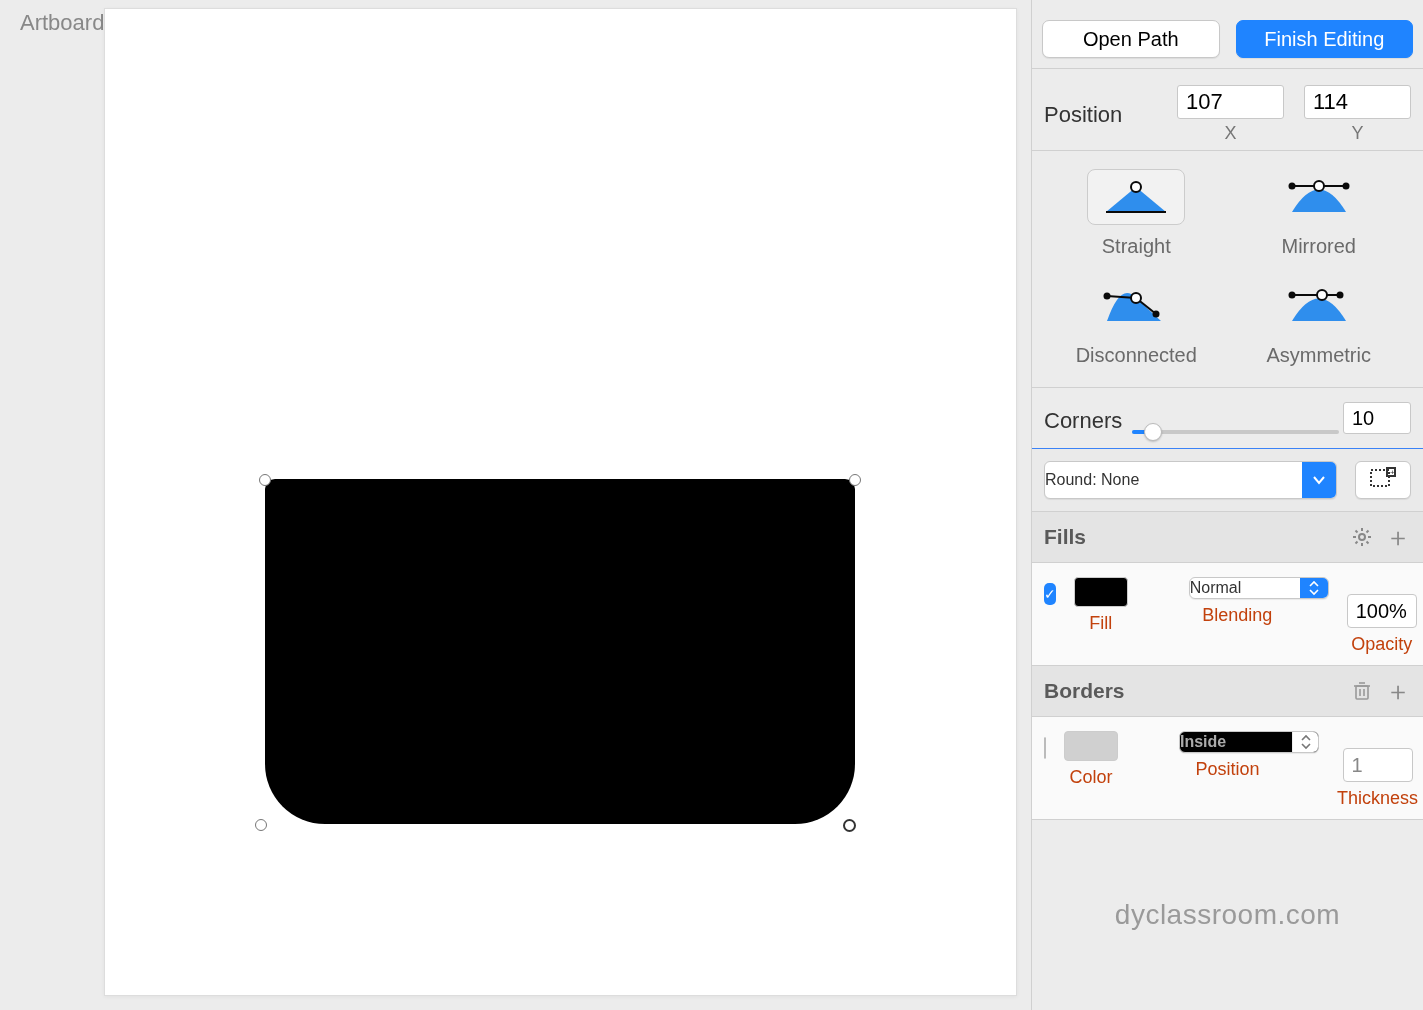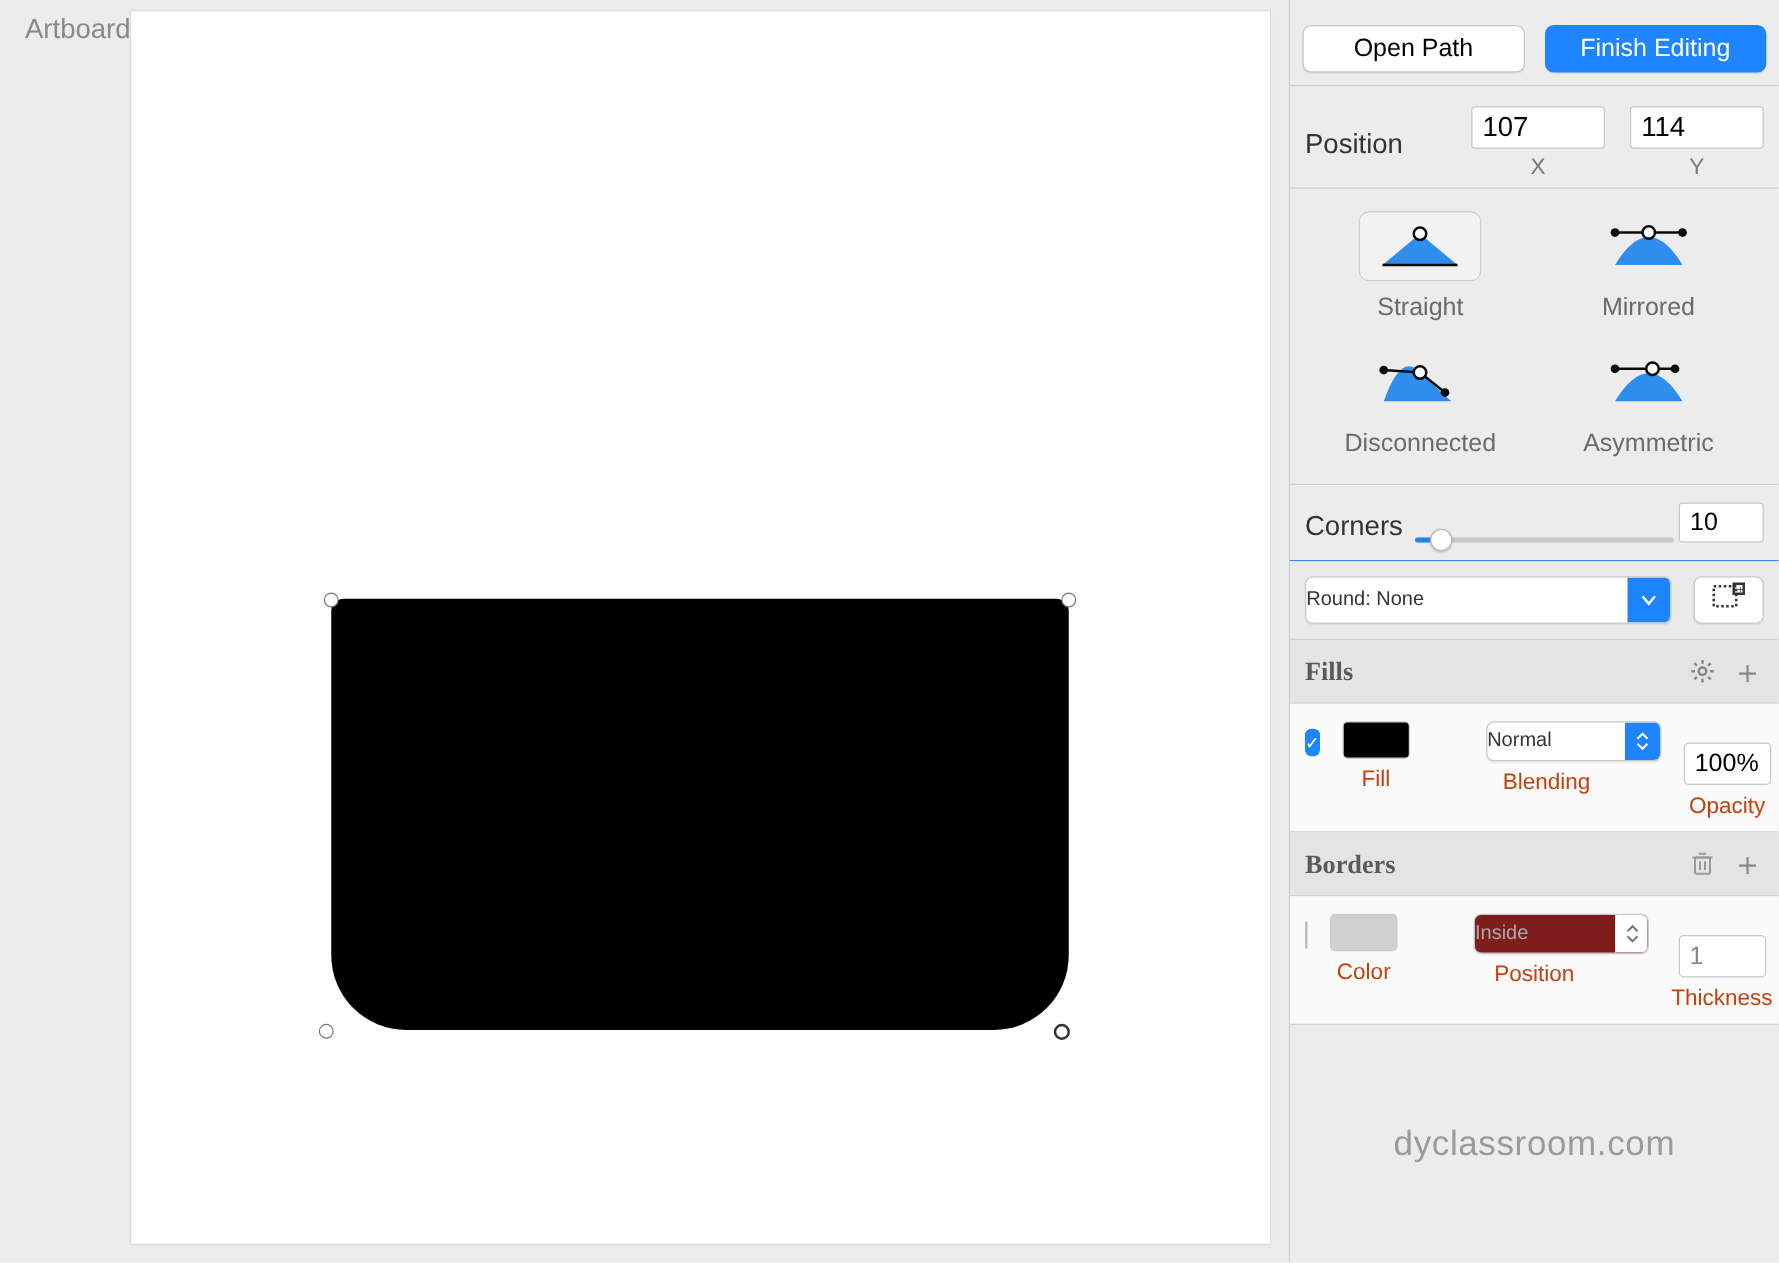--- a/index.html
+++ b/index.html
@@ -210,21 +210,21 @@
     border:1px solid #c8c8c8; border-radius:6px;
     display:flex; align-items:center; justify-content:center;
     cursor:pointer;
     box-shadow:0 1px 1px rgba(0,0,0,0.07);
   }
   .section-header {
     display:flex; align-items:center;
     padding: 12px 12px; background:#e4e4e4;
     border-bottom:1px solid #d0d0d0;
   }
-  .section-title { flex:1; font-size:21px; font-weight:600; color:#5a5a5a;font-family:Liberation Serif, serif; }
+  .section-title { flex:1; font-size:21px; font-weight:600; color:#5a5a5a; }
   .header-icon {
     width:26px; height:26px; color:#888;
     display:flex; align-items:center; justify-content:center;
     margin-left:10px; cursor:pointer; font-size:26px;
   }
   .fill-row {
     display:flex; align-items:flex-start; gap:18px;
     padding: 14px 12px 10px 12px; border-bottom:1px solid #d0d0d0;
     background:#fafafa;
   }
@@ -234,21 +234,21 @@
     display:flex; align-items:center; justify-content:center;
     font-size:14px; cursor:pointer; margin-top:6px;
   }
   .checkbox.checked { background:#1f84ff; color:#fff; }
   .checkbox.unchecked { background:#fff; border:1px solid #bbb; }
   .color-swatch {
     width:54px; height:30px; border:1px solid #ccc; border-radius:4px;
     background:#000; cursor:pointer;
   }
   .color-swatch.gray { background:#d0d0d0; }
-  .select.small { height:32px; width:140px; flex:none;margin-left:43px;}
+  .select.small { height:22px; width:140px; flex:none;margin-left:43px;}
   .input-sm {
     width:70px; height:34px; border:1px solid #c8c8c8;
     border-radius:4px; padding:0 8px; font-size:20px; background:#fff;margin-top:17px;
   }
   .col-label { font-size:18px; color:#c2410c; }
   .watermark {
     flex:1; display:flex; align-items:center; justify-content:center;
     font-size:28px; color:#9a9a9a; letter-spacing:0.5px;
     font-weight:400;
   }
@@ -426,21 +426,21 @@
       <div class="header-icon">＋</div>
     </div>
 
     <div class="fill-row disabled">
       <div class="checkbox unchecked"></div>
       <div class="col">
         <div class="color-swatch gray"></div>
         <div class="col-label">Color</div>
       </div>
       <div class="col">
-        <div class="select small" style="background:#7f1d1d;">
+        <div class="select small" style="background:#000000;font-weight:bold;">
           <div class="select-text">Inside</div>
           <div class="select-arrow white">
             <svg width="10" height="16" viewBox="0 0 10 16">
                 <path d="M1 6 L5 2 L9 6" fill="none" stroke="#777" stroke-width="1.6"></path>
                 <path d="M1 10 L5 14 L9 10" fill="none" stroke="#777" stroke-width="1.6"></path>
               </svg>
           </div>
         </div>
         <div class="col-label">Position</div>
       </div>

